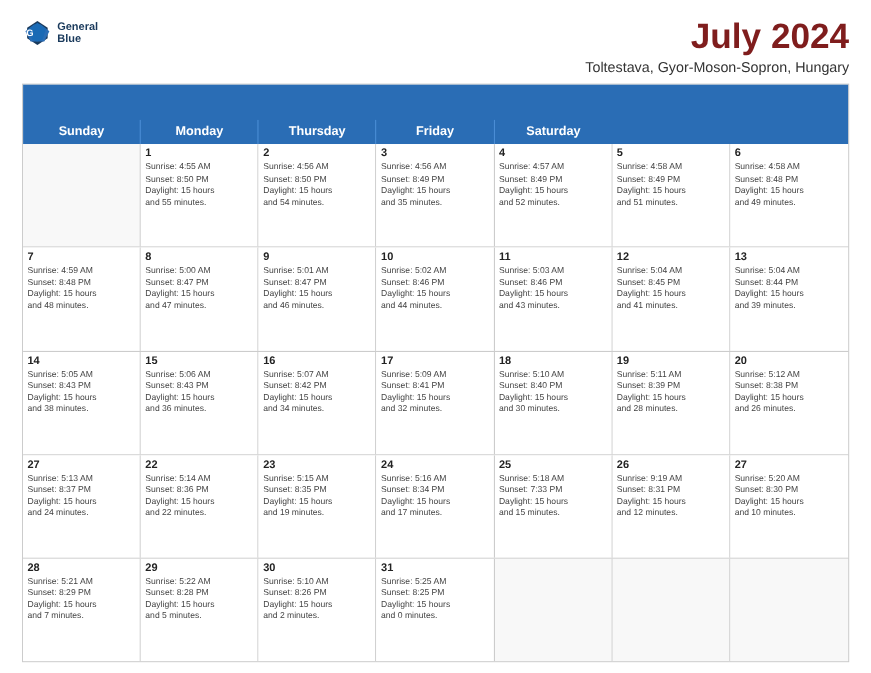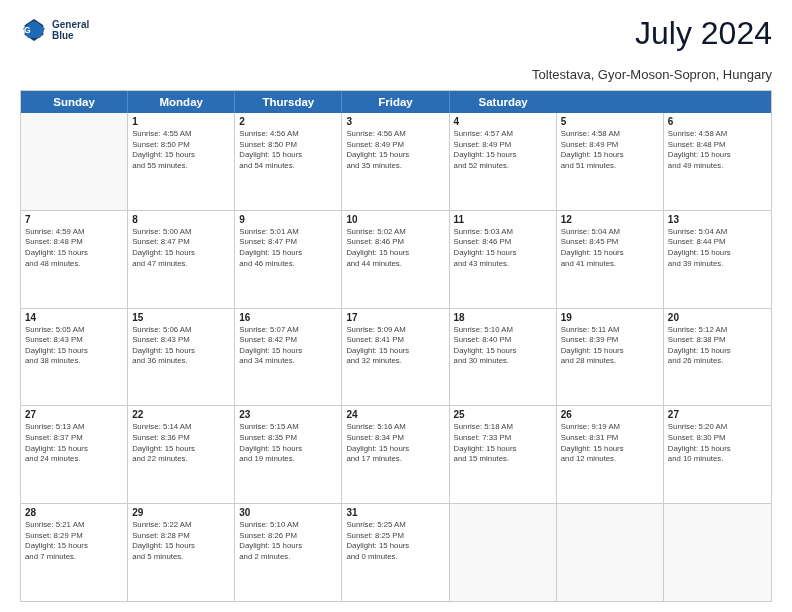--- a/index.html
+++ b/index.html
@@ -36,47 +36,48 @@
     }
     .logo-icon {
       width: 28px;
       height: 28px;
     }
     .title-block {
       text-align: right;
     }
     .month-year {
       font-size: 32px;
-      font-weight: normal;
-      color: #0f172a;
+      font-weight: bold;
+      color: #7f1d1d;
       line-height: 1.1;
     }
     .location {
       font-size: 13px;
       color: #333;
-      margin-top: 16px;
+      margin-top: 2px;
     }
     .calendar {
       flex: 1;
       display: flex;
       flex-direction: column;
       border: 1px solid #ccc;
     }
     .cal-header {
       display: grid;
       grid-template-columns: repeat(7, 1fr);
       background: #2a6db5;
     }
     .cal-header-cell {
       color: #fff;
       font-size: 11.5px;
       font-weight: bold;
       text-align: center;
       padding: 5px 2px;
       border-right: 1px solid #4a8dd5;
+      margin-top: 32px;
     }
     .cal-header-cell:last-child { border-right: none; }
     .cal-body {
       flex: 1;
       display: flex;
       flex-direction: column;
     }
     .cal-row {
       display: grid;
       grid-template-columns: repeat(7, 1fr);

